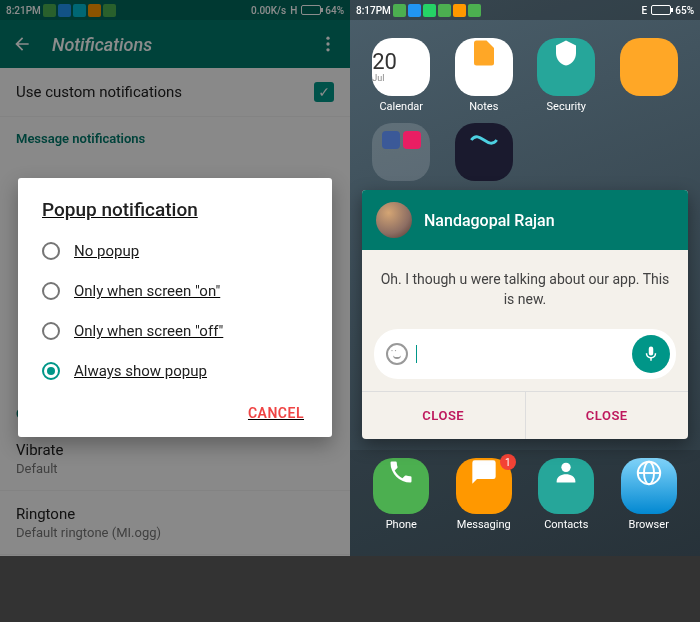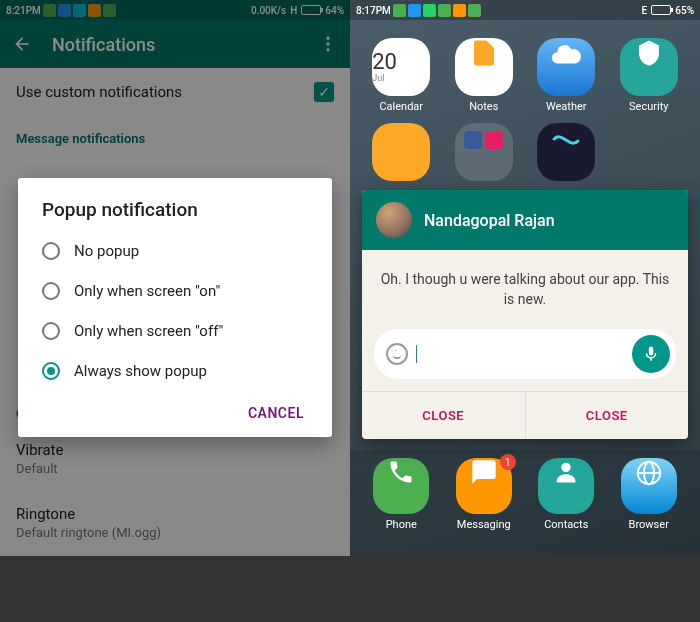--- a/index.html
+++ b/index.html
@@ -15,36 +15,36 @@
 .sq-w { background: #25d366; } .sq-o { background: #ff9800; } .sq-s { background: #00bcd4; }
 .battery { width: 20px; height: 10px; border: 1px solid currentColor; border-radius: 2px; position: relative; }
 .battery::after { content: ''; position: absolute; right: -3px; top: 2px; width: 2px; height: 4px; background: currentColor; }
 .battfill { height: 100%; background: currentColor; }
 
 
 .p1 { background: #fafafa; }
 .p1 .statusbar { background: #00695c; color: #fff; }
 .p1-scrim { position: absolute; inset: 0; background: rgba(0,0,0,0.45); z-index: 2; }
 .p1-content { position: relative; }
-.p1-toolbar { height: 48px; background: #00796b; color: #fff; display: flex; align-items: center; padding: 0 12px; gap: 20px; }
+.p1-toolbar { height: 48px; background: #00796b; color: #fff; display: flex; align-items: center; padding: 0 12px; gap: 20px; font-style: italic; }
 .p1-toolbar .title { font-size: 18px; font-weight: 500; flex: 1; }
 .p1-body { padding: 0; }
 .p1-row { padding: 14px 16px; color: #212121; font-size: 15px; border-bottom: 1px solid #eee; display: flex; align-items: center; justify-content: space-between; }
 .p1-row.sub .label2 { color: #757575; font-size: 13px; margin-top: 2px; }
 .section-head { padding: 14px 16px 6px; color: #00796b; font-size: 13px; font-weight: 600; }
 .checkbox { width: 20px; height: 20px; background: #009688; border-radius: 3px; display: flex; align-items: center; justify-content: center; color: #fff; font-size: 14px; }
 
-.dialog { position: absolute; left: 18px; right: 18px; top: 178px; background: #fff; border-radius: 3px; box-shadow: 0 8px 20px rgba(0,0,0,0.3); z-index: 3; padding: 20px 0 8px; }
+.dialog { position: absolute; left: 18px; right: 18px; top: 178px; background: #fff; border-radius: 3px; box-shadow: 0 8px 20px rgba(0,0,0,0.3); z-index: 3; padding: 20px 0 8px; text-decoration: underline; }
 .dialog-title { font-size: 19px; font-weight: 500; color: #212121; padding: 0 24px 10px; }
 .radio-row { display: flex; align-items: center; gap: 14px; padding: 11px 24px; font-size: 15px; color: #212121; }
 .radio { width: 18px; height: 18px; border: 2px solid #757575; border-radius: 50%; flex-shrink: 0; }
 .radio.sel { border-color: #009688; position: relative; }
 .radio.sel::after { content: ''; position: absolute; inset: 3px; background: #009688; border-radius: 50%; }
 .dialog-actions { display: flex; justify-content: flex-end; padding: 6px 16px 0; }
-.dialog-btn { color: #701a75; font-weight: 600; font-size: 14px; padding: 8px 12px; letter-spacing: 0.5px; }
+.dialog-btn { color: #ef4444; font-weight: 600; font-size: 14px; padding: 8px 12px; letter-spacing: 0.5px; }
 
 
 .p2 { background: linear-gradient(160deg, #4a5e6a 0%, #3a4a54 50%, #2d3a42 100%); color: #fff; }
 .p2 .statusbar { background: rgba(0,0,0,0.25); color: #fff; }
 .icons-grid { display: grid; grid-template-columns: repeat(4, 1fr); gap: 10px 0; padding: 18px 10px 0; }
 .app-icon { display: flex; flex-direction: column; align-items: center; gap: 4px; }
 .app-icon .tile { width: 58px; height: 58px; border-radius: 20px; display: flex; align-items: flex-start; justify-content: center; font-size: 24px; position: relative; }
 .app-icon .lbl { color: #fff; font-size: 11px; }
 .tile-cal { background: #fff; color: #333; flex-direction: column; }
 .tile-cal .d { font-size: 22px; line-height: 1; }
@@ -194,28 +194,20 @@
     </div>
     <div class="app-icon">
       <div class="tile tile-notes">
         <svg width="30" height="30" viewBox="0 0 24 24" fill="#ffa726">
             <path d="M14 2H6a2 2 0 00-2 2v16a2 2 0 002 2h12a2 2 0 002-2V8l-6-6z"></path>
           </svg>
       </div>
       <span class="lbl">Notes</span>
     </div>
     <div class="app-icon">
-      <div class="tile tile-weather">
-        <svg width="34" height="34" viewBox="0 0 24 24" fill="#fff">
-            <path d="M19 18H6a4 4 0 010-8 5 5 0 019.6-2A4 4 0 0119 18z"></path>
-          </svg>
-      </div>
-      <span class="lbl">Weather</span>
-    </div>
-    <div class="app-icon">
       <div class="tile tile-sec">
         <svg width="30" height="30" viewBox="0 0 24 24" fill="#fff">
             <path d="M12 2l8 4v6c0 5-3.4 9.3-8 10-4.6-.7-8-5-8-10V6l8-4z"></path>
           </svg>
       </div>
       <span class="lbl">Security</span>
     </div>
     <div class="app-icon">
       <div class="tile tile-folder"></div>
     </div>

